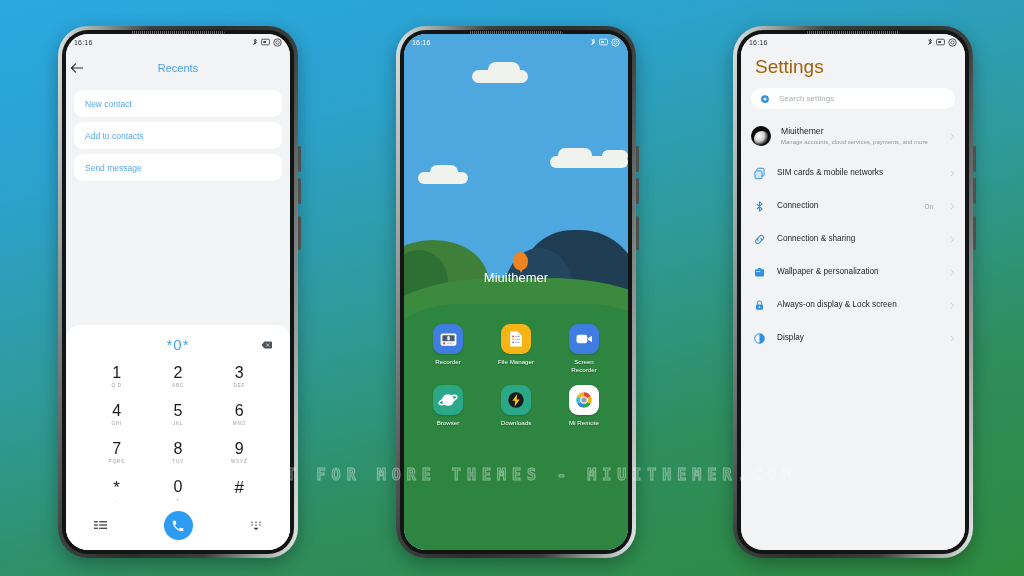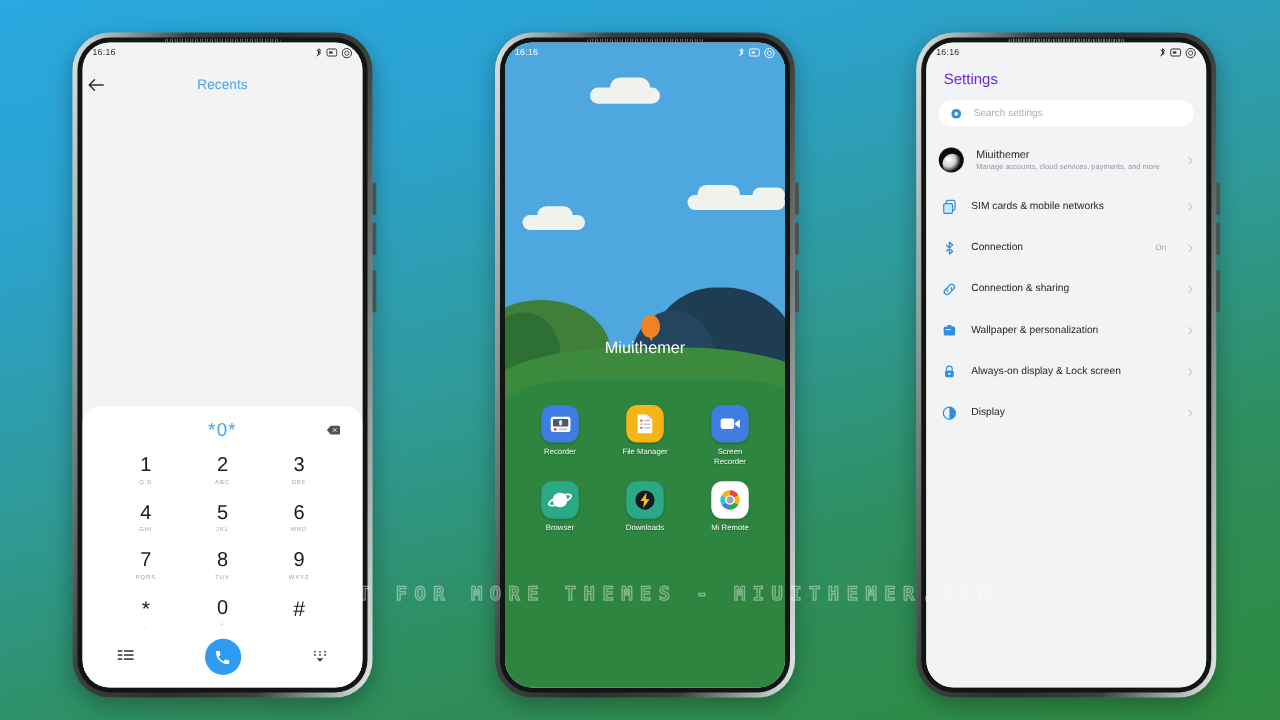--- a/index.html
+++ b/index.html
@@ -72,21 +72,21 @@
   .app-row{display:flex;justify-content:center;gap:24px;}
   .app{width:44px;display:flex;flex-direction:column;align-items:center;}
   .app-icon{width:30px;height:30px;border-radius:9px;display:flex;align-items:center;justify-content:center;
     box-shadow:0 1px 2px rgba(0,0,0,.18);}
   .app-label{margin-top:4px;font-size:6.2px;color:#fff;text-align:center;line-height:1.25;
     text-shadow:0 1px 1px rgba(0,0,0,.3);}
 
   
   #phone3{left:733px;top:26px;width:232px;height:524px;}
   .settings{position:absolute;inset:0;background:#f2f3f4;display:flex;flex-direction:column;}
-  .set-title{margin:22px 0 0 14px;color:#6d28d9;font-size:12px;}
+  .set-title{margin:22px 0 0 14px;color:#a16207;font-size:19px;}
   .search-bar{margin:10px 10px 0;height:21px;background:#fff;border-radius:11px;display:flex;align-items:center;
     padding:0 9px;box-sizing:border-box;gap:9px;}
   .search-ph{color:#a9aeb3;font-size:8px;}
   .set-list{margin-top:6px;flex:1;overflow:hidden;}
   .set-row{display:flex;align-items:center;padding:0 10px;box-sizing:border-box;height:33px;gap:10px;}
   .set-row.account{height:42px;}
   .set-ico{width:16px;display:flex;align-items:center;justify-content:center;flex:0 0 16px;}
   .set-texts{flex:1;min-width:0;}
   .set-label{font-size:8.2px;color:#1d2022;line-height:1.3;}
   .set-row.account .set-label{font-size:8.6px;}
@@ -136,20 +136,25 @@
         <div class="dialer">
           <div class="dial-header">
             <div class="back-arrow">
               <svg width="14" height="12" viewBox="0 0 20 16">
                 <path d="M8 2L2 8l6 6M2 8h16" fill="none" stroke="#2b2f33" stroke-width="1.7" stroke-linecap="round" stroke-linejoin="round"></path>
               </svg>
             </div>
             <div class="dial-title">Recents</div>
           </div>
 
+          <div class="action-list">
+            <div class="action-card">New contact</div>
+            <div class="action-card">Add to contacts</div>
+            <div class="action-card">Send message</div>
+          </div>
 
           <div class="dial-spacer"></div>
 
           <div class="keypad">
             <div class="dial-display">
               <div class="dial-number">*0*</div>
               <div class="backspace">
                 <svg width="11" height="8" viewBox="0 0 22 16">
                   <path d="M7 1h13a2 2 0 012 2v10a2 2 0 01-2 2H7L1 8z" fill="#4e5457"></path>
                   <path d="M11 5.5l5 5M16 5.5l-5 5" stroke="#fff" stroke-width="1.3" stroke-linecap="round"></path>

